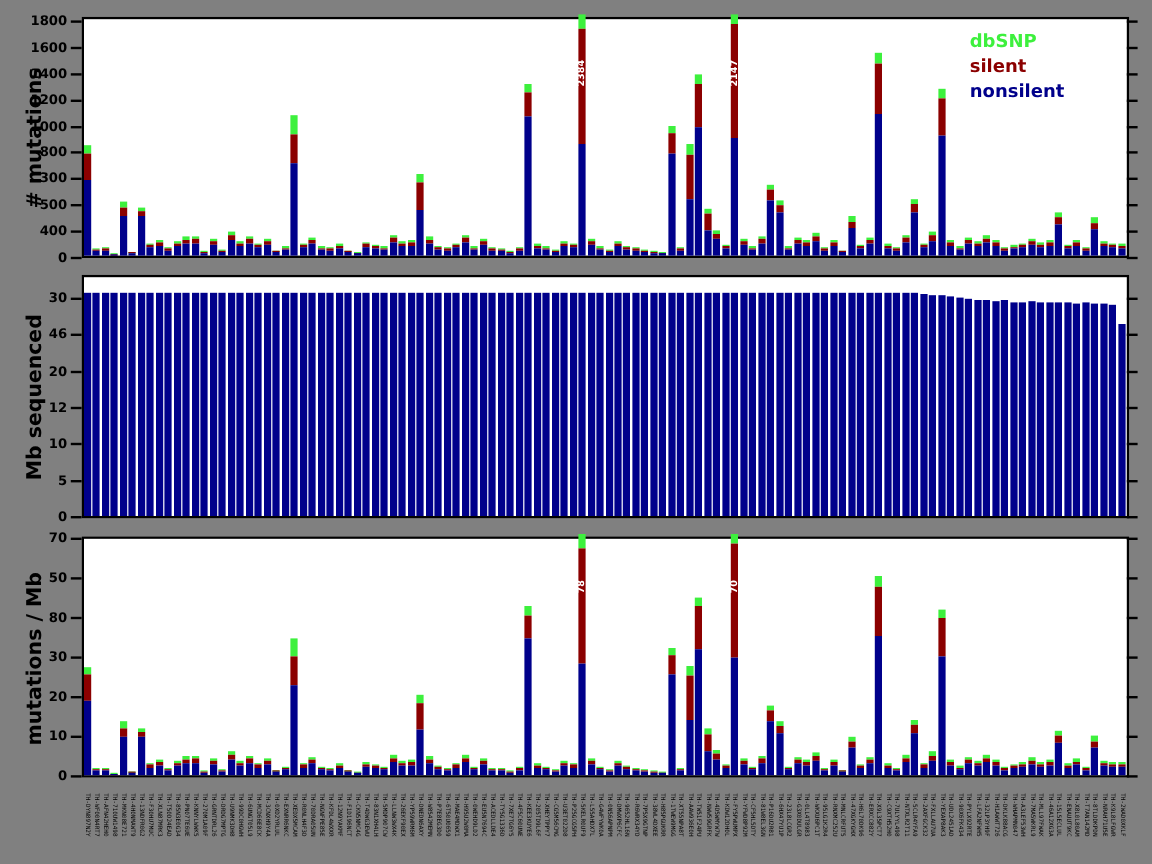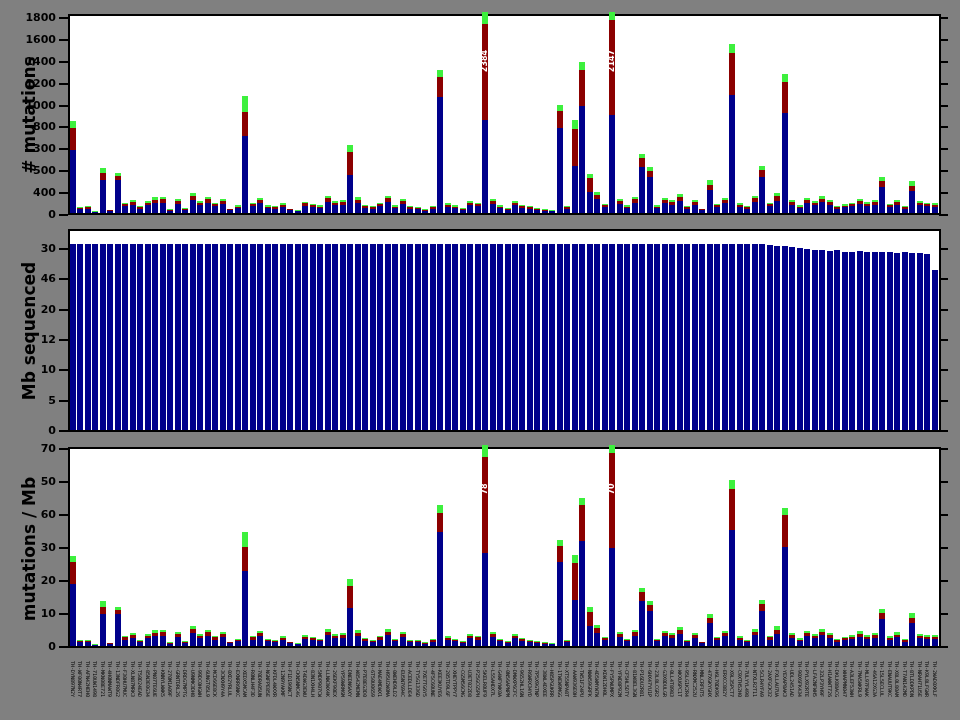--- a/index.html
+++ b/index.html
@@ -616,20 +616,25 @@
           <div class="seg" style="height: 1.64167px; background: rgb(61, 240, 61);"></div>
         </div>
         <div class="bar" style="left: 861.509px; width: 6px; height: 9.85px;">
           <div class="seg" style="height: 6.23833px; background: rgb(0, 0, 139);"></div>
           <div class="seg" style="height: 2.07944px; background: rgb(139, 0, 0);"></div>
           <div class="seg" style="height: 1.53222px; background: rgb(61, 240, 61);"></div>
         </div>
         <div class="ovlab" style="width: 44px; left: 393.026px; top: 40px; color: rgb(255, 255, 255);">2384</div>
         <div class="ovlab" style="width: 44px; left: 520.379px; top: 40px; color: rgb(255, 255, 255);">2147</div>
       </div>
+    <div class="legend">
+      <div id="leg0" style="color: rgb(61, 240, 61);">dbSNP</div>
+      <div id="leg1" style="color: rgb(139, 0, 0);">silent</div>
+      <div id="leg2" style="color: rgb(0, 0, 139);">nonsilent</div>
+    </div>
   </div>
 
   <div class="panel" id="panel2">
     <div class="plot" id="plot2">
         <div class="bar" style="left: 0px; width: 6px; height: 186.247px; background: rgb(0, 0, 139);"></div>
         <div class="bar" style="left: 7.49138px; width: 6px; height: 186.247px; background: rgb(0, 0, 139);"></div>
         <div class="bar" style="left: 14.9828px; width: 6px; height: 186.247px; background: rgb(0, 0, 139);"></div>
         <div class="bar" style="left: 22.4741px; width: 6px; height: 186.247px; background: rgb(0, 0, 139);"></div>
         <div class="bar" style="left: 29.9655px; width: 6px; height: 186.247px; background: rgb(0, 0, 139);"></div>
         <div class="bar" style="left: 37.4569px; width: 6px; height: 186.247px; background: rgb(0, 0, 139);"></div>
@@ -1392,21 +1397,21 @@
       <div class="tick" style="left: 939px; top: 613px; width: 9px;"></div>
       <div class="ticklab" style="left: 14px; top: 607px;">10</div>
       <div class="tick" style="left: 59px; top: 580px;"></div>
       <div class="tick" style="left: 939px; top: 580px; width: 9px;"></div>
       <div class="ticklab" style="left: 14px; top: 574px;">20</div>
       <div class="tick" style="left: 59px; top: 547px;"></div>
       <div class="tick" style="left: 939px; top: 547px; width: 9px;"></div>
       <div class="ticklab" style="left: 14px; top: 541px;">30</div>
       <div class="tick" style="left: 59px; top: 514px;"></div>
       <div class="tick" style="left: 939px; top: 514px; width: 9px;"></div>
-      <div class="ticklab" style="left: 14px; top: 508px;">60</div>
+      <div class="ticklab" style="left: 14px; top: 508px;">80</div>
       <div class="tick" style="left: 59px; top: 481px;"></div>
       <div class="tick" style="left: 939px; top: 481px; width: 9px;"></div>
       <div class="ticklab" style="left: 14px; top: 475px;">50</div>
       <div class="tick" style="left: 59px; top: 448px;"></div>
       <div class="tick" style="left: 939px; top: 448px; width: 9px;"></div>
       <div class="ticklab" style="left: 14px; top: 442px;">70</div>
     </div>
   <div id="xlabels">
       <div class="xlab" style="left: 76px; top: 661px;">TH-DYN897N2Y</div>
       <div class="xlab" style="left: 83.4914px; top: 661px;">TH-WF00N4RT7</div>

